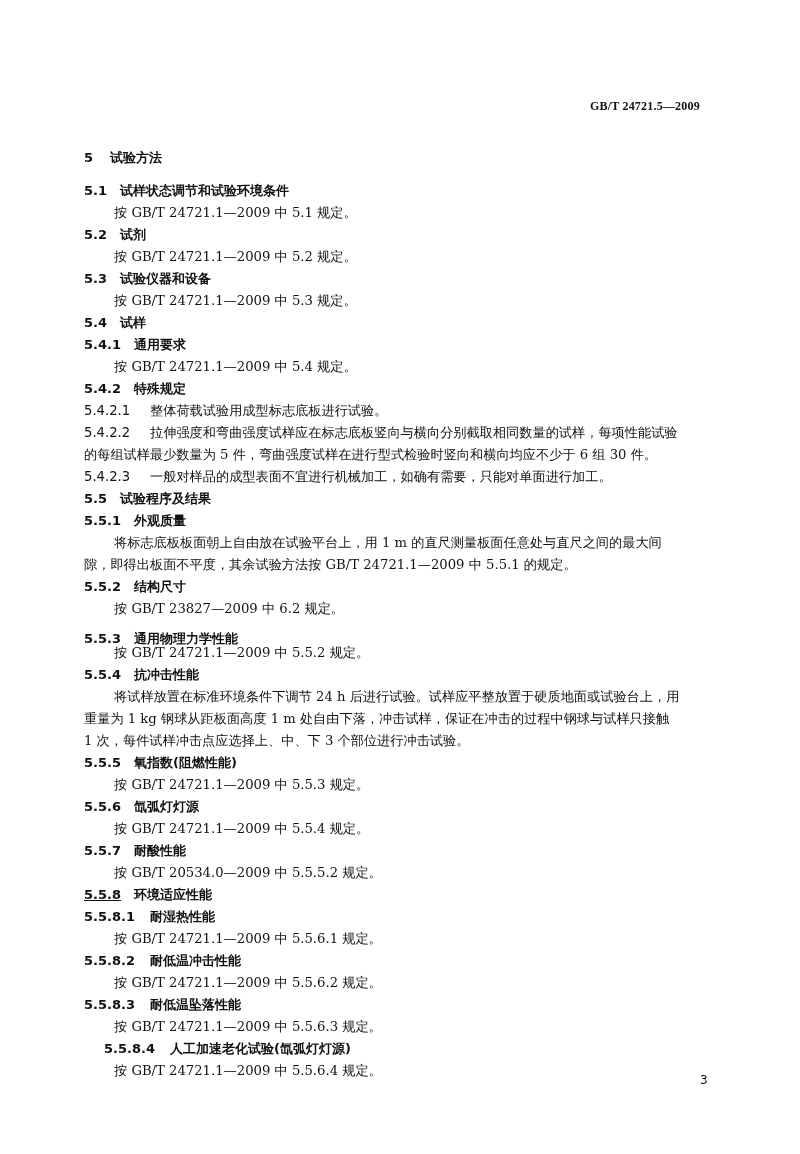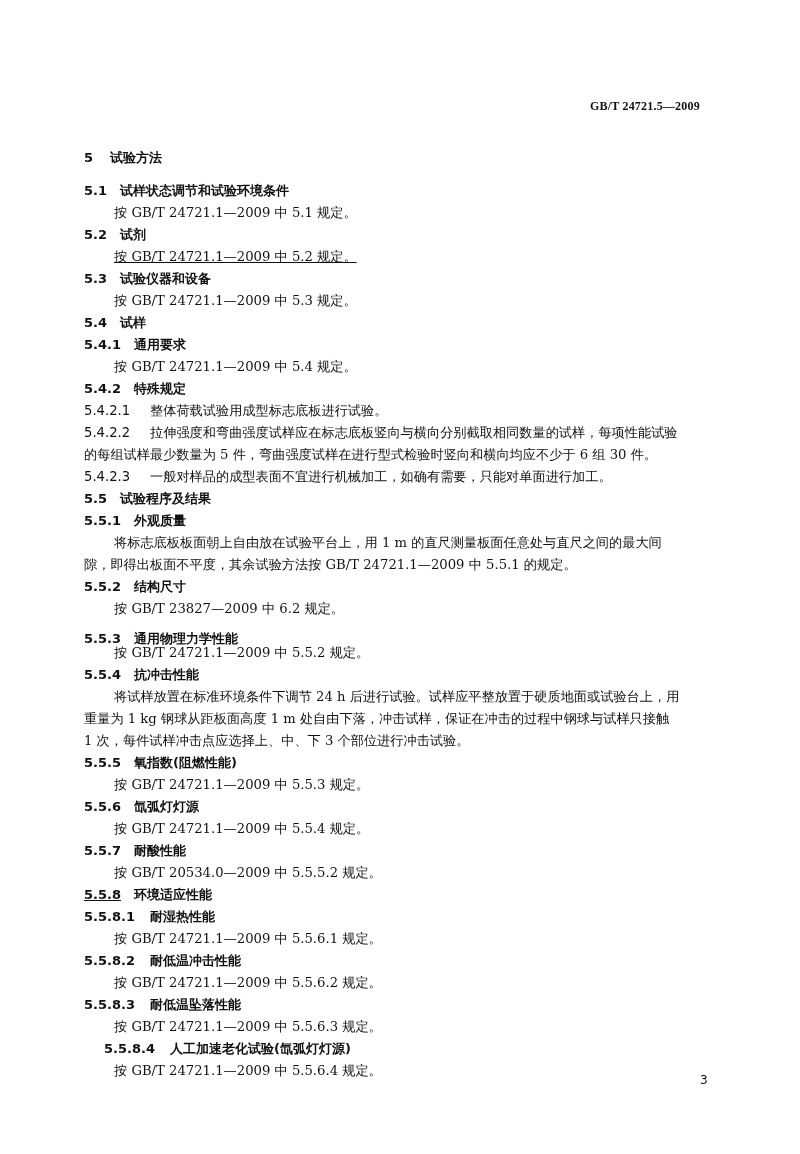--- a/index.html
+++ b/index.html
@@ -46,21 +46,21 @@
 </div>
 
 <div class="line h" style="top:182px;">
   <span class="num" style="width:36px;">5.1</span><span class="title">试样状态调节和试验环境条件</span>
 </div>
 <div class="line indent" style="top:204px;">按 GB/T 24721.1—2009 中 5.1 规定。</div>
 
 <div class="line h" style="top:226px;">
   <span class="num" style="width:36px;">5.2</span><span class="title">试剂</span>
 </div>
-<div class="line indent" style="top:248px;text-decoration:underline;">按 GB/T 24721.1—2009 中 5.2 规定。</div>
+<div class="line indent" style="top:248px;">按 GB/T 24721.1—2009 中 5.2 规定。</div>
 
 <div class="line h" style="top:270px;">
   <span class="num" style="width:36px;">5.3</span><span class="title">试验仪器和设备</span>
 </div>
 <div class="line indent" style="top:292px;">按 GB/T 24721.1—2009 中 5.3 规定。</div>
 
 <div class="line h" style="top:314px;">
   <span class="num" style="width:36px;">5.4</span><span class="title">试样</span>
 </div>
 

